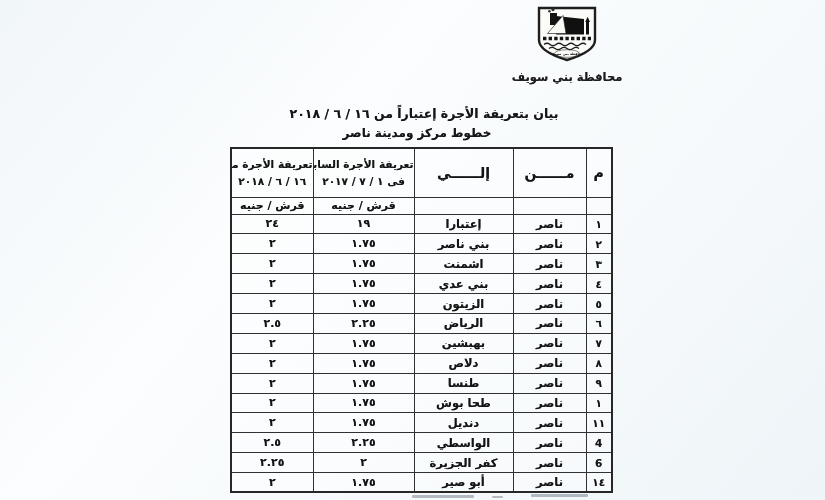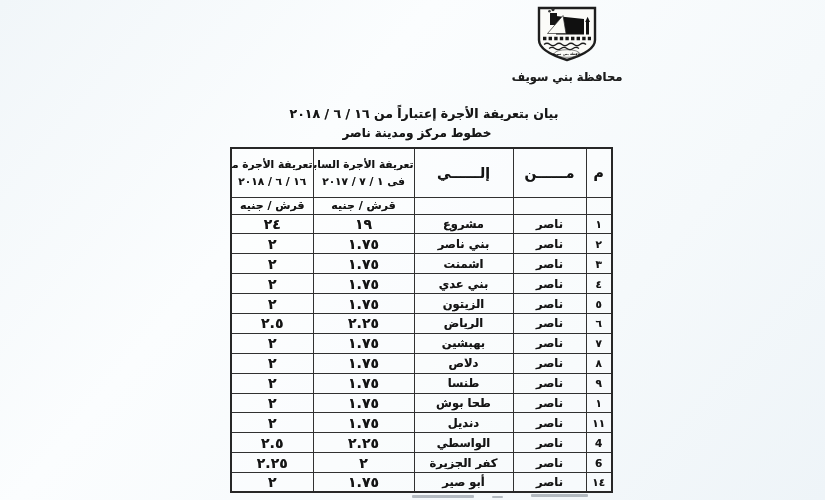--- a/index.html
+++ b/index.html
@@ -56,21 +56,21 @@
   }
   .fare-table thead tr.hdr-main{height:49px;}
   .fare-table thead tr.hdr-unit{height:17px;}
   .fare-table tbody tr{height:19.9px;}
   .hdr-label{font-size:14px;}
   .hdr-two-line{font-size:10.6px;line-height:1.55;}
   .hdr-unit th{font-size:11px;margin-top:34px;}
   td.c-index{font-size:10.5px;}
   td.c-from{font-size:11.5px;}
   td.c-to{font-size:11.5px;}
-  td.c-prev,td.c-new{font-size:14px;letter-spacing:.5px;}
+  td.c-prev,td.c-new{font-size:11px;letter-spacing:.5px;}
   
   .smudge{
     position:absolute;background:rgba(88,99,112,.42);
     filter:blur(.6px);border-radius:1px;
   }
 </style>
 </head>
 <body>
 
 <div class="page">
@@ -132,21 +132,21 @@
         <th></th>
         <th></th>
         <th>قرش / جنيه</th>
         <th>قرش / جنيه</th>
       </tr>
     </thead>
     <tbody>
         <tr>
           <td class="c-index">١</td>
           <td class="c-from">ناصر</td>
-          <td class="c-to">مشروع</td>
+          <td class="c-to">إعتبارا</td>
           <td class="c-prev">١٩</td>
           <td class="c-new">٢٤</td>
         </tr>
         <tr>
           <td class="c-index">٢</td>
           <td class="c-from">ناصر</td>
           <td class="c-to">بني ناصر</td>
           <td class="c-prev">١.٧٥</td>
           <td class="c-new">٢</td>
         </tr>

